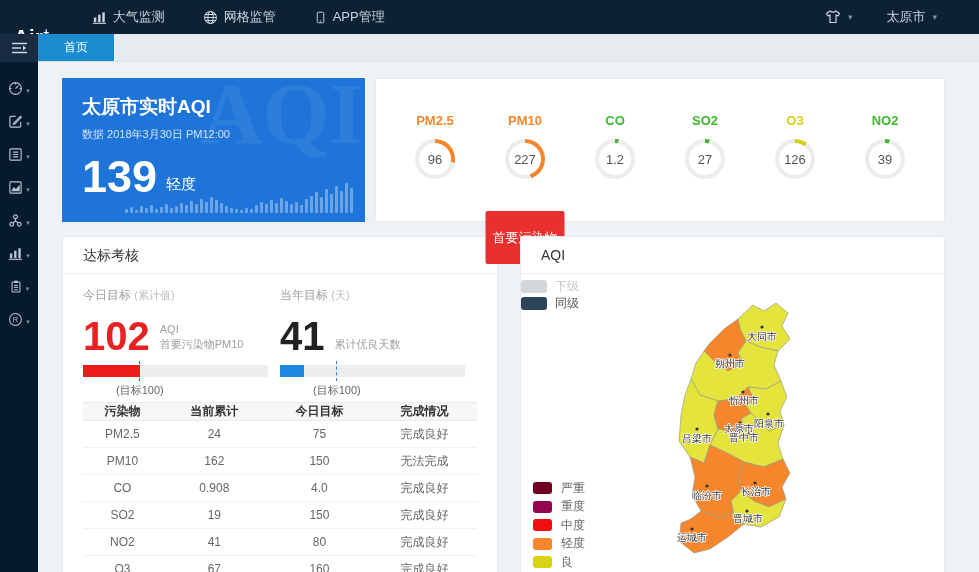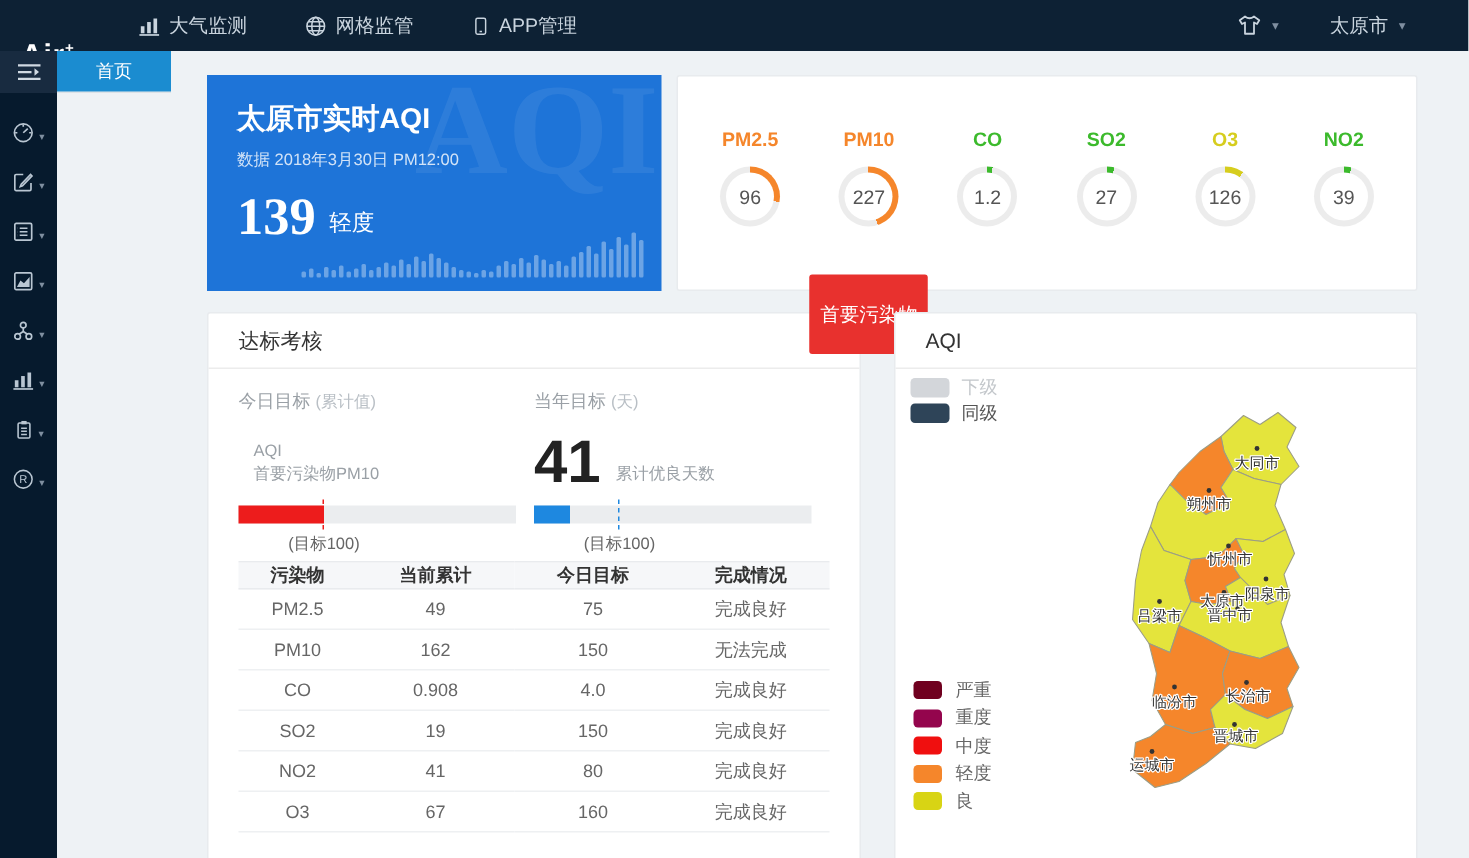--- a/index.html
+++ b/index.html
@@ -18,35 +18,35 @@
   .caret { font-size:9px; color:#7f8fa0; }
 
   
   .page { display:flex; height:538px; }
   .sidebar { width:38px; background:#061a2d; display:flex; flex-direction:column; align-items:center; flex-shrink:0; }
   .collapse-btn { width:38px; height:28px; background:#182b40; display:flex; align-items:center; justify-content:center; color:#cfd9e2; cursor:pointer; }
   .side-item { height:33px; width:100%; display:flex; align-items:center; justify-content:center; gap:3px; color:#b9c6d2; cursor:pointer; }
   .side-item:first-of-type { margin-top:12px; }
   .side-item .caret { font-size:7px; }
 
-  .main { flex:1; display:flex; flex-direction:row; min-width:0; }
+  .main { flex:1; display:flex; flex-direction:column; min-width:0; }
   .tabstrip { height:28px; background:#e8ecef; border-bottom:1px solid #dde2e6; display:flex; flex-shrink:0; }
   .tab { background:#1b8cd0; color:#fff; font-size:12px; padding:0 26px; display:flex; align-items:center; cursor:pointer; }
   .content { flex:1; padding:16px 34px 0 24px; overflow:hidden; }
 
   .row1 { display:flex; gap:10px; height:144px; margin-bottom:14px; }
   .row2 { display:flex; gap:22px; }
   .card { background:#fff; border:1px solid #e8ebee; border-radius:2px; }
 
   
   .blue-card { width:303px; background:#1e74d8; border:none; color:#fff; position:relative; overflow:hidden; padding:16px 20px; flex-shrink:0; }
   .blue-title { font-size:19px; font-weight:bold; position:relative; z-index:2; }
   .blue-date { font-size:11px; margin-top:7px; color:rgba(255,255,255,.8); position:relative; z-index:2; }
   .blue-value-row { margin-top:16px; display:flex; align-items:flex-end; position:relative; z-index:2; }
-  .blue-value { font-size:35px; font-weight:bold; line-height:.85;font-family:Liberation Serif, serif; }
+  .blue-value { font-size:45px; font-weight:bold; line-height:.85; }
   .blue-level { font-size:15px; margin-left:9px; padding-bottom:2px; }
   .watermark { position:absolute; top:-14px; right:2px; font-size:86px; font-weight:bold; font-family:"Liberation Serif", serif; color:rgba(255,255,255,.07); z-index:1; }
   .deco-bars { position:absolute; right:12px; bottom:9px; display:flex; align-items:flex-end; gap:2px; z-index:1; }
   .deco-bars i { display:block; width:3px; background:rgba(255,255,255,.35); border-radius:1px; }
 
   
   .gauge-card { flex:1; display:flex; justify-content:space-evenly; padding-top:34px; position:relative; }
   .gauge { text-align:center; width:62px; position:relative; }
   .gauge-label { font-size:13px; font-weight:bold; }
   .ring { width:40px; height:40px; border-radius:50%; margin:11px auto 0; position:relative; }
@@ -79,21 +79,21 @@
   .bar-marker { position:absolute; top:-4px; height:20px; width:0; border-left:1px dashed #999; }
   .goal-target { font-size:11px; color:#666; margin-top:6px; }
 
   table.assess-table { width:100%; border-collapse:collapse; margin-top:4px; }
   .assess-table th { background:#f6f7f9; font-size:12px; color:#333; font-weight:bold; height:17px; border-top:1px solid #e9ebee; border-bottom:1px solid #e9ebee; text-align:center; }
   .assess-table td { height:27px; font-size:12px; color:#666; text-align:center; border-bottom:1px solid #eef0f2; }
 
   
   .map-card { flex:1; height:390px; position:relative; }
   .map-body { position:relative; height:352px; }
-  .level-btns { position:absolute; top:4px; left:10px; z-index:3; }
+  .level-btns { position:absolute; top:4px; left:0; z-index:3; }
   .level-btn { display:flex; align-items:center; gap:8px; height:16px; margin-bottom:1px; cursor:pointer; }
   .level-swatch { width:26px; height:13px; border-radius:3px; }
   .level-label { font-size:12px; }
   .map-svg { position:absolute; left:129px; top:26px; }
   .city-label { font-size:10px; fill:#333; text-anchor:middle; paint-order:stroke; stroke:#fff; stroke-width:1.6px; stroke-linejoin:round; }
   .aqi-legend { position:absolute; left:12px; top:205px; z-index:3; }
   .legend-item { display:flex; align-items:center; gap:9px; height:18.5px; }
   .legend-swatch { width:19px; height:12px; border-radius:3px; }
   .legend-label { font-size:12px; color:#666; }
 </style>
@@ -336,20 +336,21 @@
       </div>
 
       <div class="row2">
         <div class="card assess-card">
           <div class="card-header">达标考核</div>
           <div class="assess-body">
             <div class="goals">
               <div class="goal">
                 <div class="goal-label"><span>今日目标</span> <span class="paren">(累计值)</span></div>
                 <div class="goal-main">
+                  <span class="goal-value red">102</span>
                   <span class="goal-sub"><span>AQI</span><br><span>首要污染物PM10</span></span>
                 </div>
                 <div class="bar-wrap">
                   <div class="bar-track">
                       <div class="bar-fill" id="bar-fill-today" style="width: 31%; background: rgb(237, 28, 28);"></div>
                     </div>
                   <div class="bar-marker" id="bar-marker-today" style="left: 30%; border-left-color: rgb(237, 28, 28);"></div>
                 </div>
                 <div class="goal-target" id="target-today" style="margin-left: calc(30% - 26px);">(目标100)</div>
               </div>
@@ -373,21 +374,21 @@
                   <tr id="assess-thead-row">
                     <th>污染物</th>
                     <th>当前累计</th>
                     <th>今日目标</th>
                     <th>完成情况</th>
                   </tr>
                 </thead>
               <tbody id="assess-tbody">
                   <tr>
                     <td>PM2.5</td>
-                    <td>49</td>
+                    <td>24</td>
                     <td>75</td>
                     <td>完成良好</td>
                   </tr>
                   <tr>
                     <td>PM10</td>
                     <td>162</td>
                     <td>150</td>
                     <td>无法完成</td>
                   </tr>
                   <tr>

